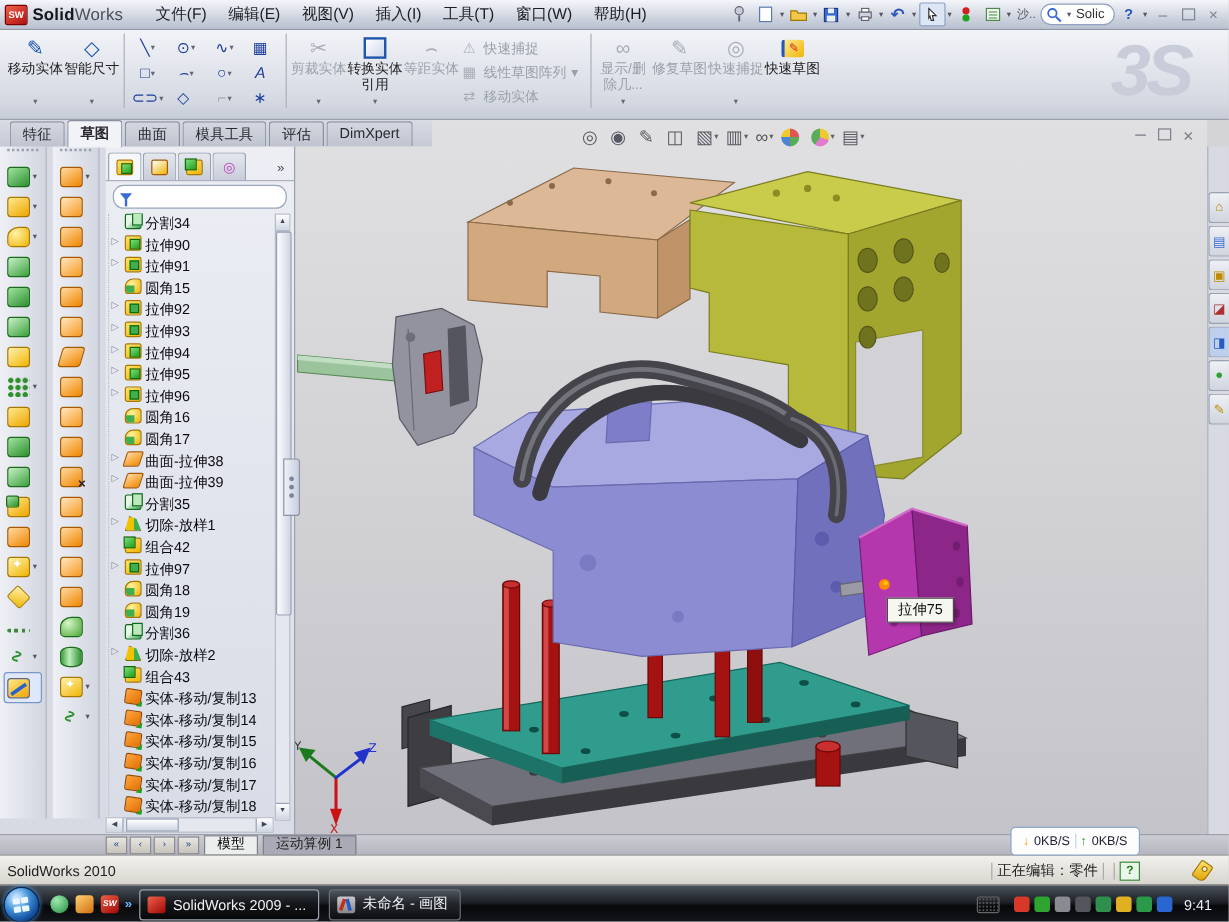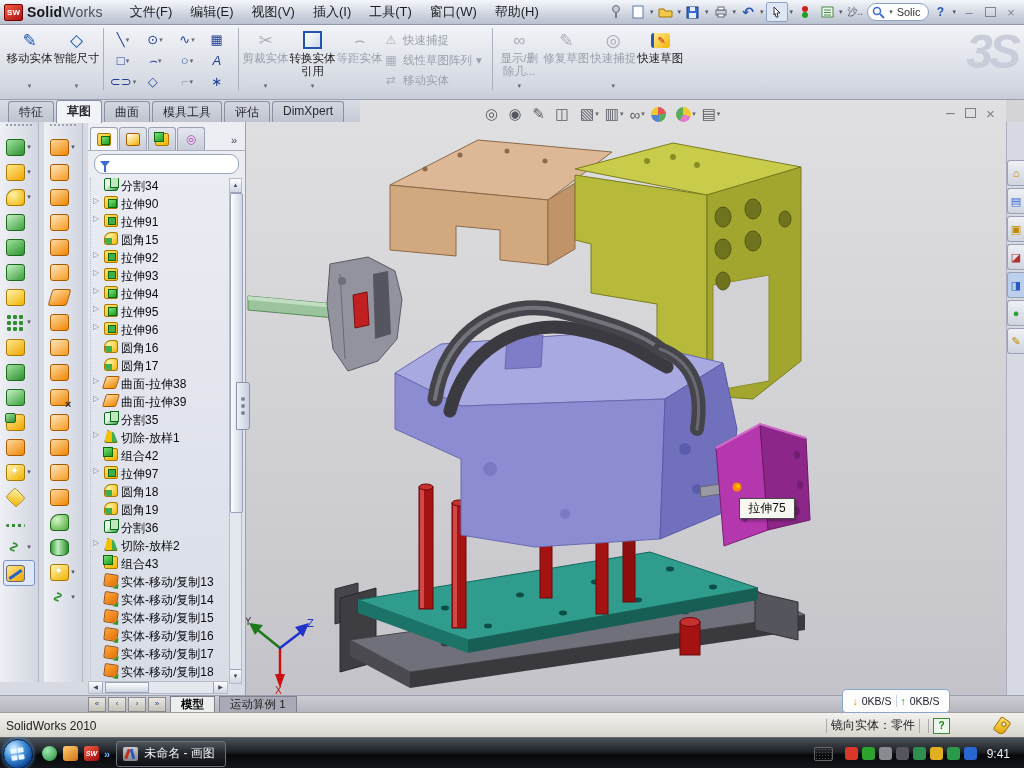--- a/index.html
+++ b/index.html
@@ -21,21 +21,21 @@
   .ddm{font-size:7px;color:#556;margin:0 1px;}
   .pill{height:16px;border:1px solid #8fa2c2;border-radius:9px;background:#fff;
     display:flex;align-items:center;padding:0 8px 0 4px;font-size:11px;color:#333;gap:3px;}
   .winbtn{width:18px;height:16px;display:flex;align-items:center;justify-content:center;
     color:#7d8492;font-size:13px;margin-left:3px;}
   .restore-glyph{width:9px;height:8px;border:1.5px solid #7d8492;position:relative;display:inline-block;}
   
   #toolbar{left:0;top:24px;width:1024px;height:75px;
     background:linear-gradient(#f2f4f8,#d5d9e2 80%,#c7ccd8);
     border-bottom:1px solid #9aa0b0;z-index:30;}
-  #watermark{right:7px;top:0px;font-size:48px;font-weight:bold;font-style:italic;
+  #watermark{right:33px;top:0px;font-size:60px;font-weight:bold;font-style:italic;
     color:#c9cdd9;letter-spacing:-4px;z-index:0;}
   .tbwrap{position:absolute;left:0;top:2px;display:flex;align-items:flex-start;height:70px;z-index:2;}
   .cbtn{width:47px;height:66px;display:flex;flex-direction:column;align-items:center;
     font-size:11.5px;line-height:13px;text-align:center;color:#222;padding-top:2px;box-sizing:border-box;}
   .cbtn .cic{height:24px;font-size:17px;display:flex;align-items:center;color:#1a57b0;}
   .cbtn.dis{color:#9aa0ab;} .cbtn.dis .cic{color:#a8aeb8;}
   .cbtn .dd{font-size:7px;color:#667;margin-top:auto;}
   .vsep{width:1px;height:62px;background:#aab0be;margin:2px 3px 0 3px;}
   .skgrid{width:128px;display:flex;flex-wrap:wrap;padding-top:3px;}
   .sk{width:32px;height:21px;display:flex;align-items:center;justify-content:center;
@@ -164,21 +164,21 @@
     border-radius:4px;display:flex;align-items:center;justify-content:center;gap:4px;
     font-size:10.5px;color:#223;z-index:50;}
   #netmeter .dnar{color:#f0a000;font-weight:bold;} #netmeter .upar{color:#18a018;font-weight:bold;}
   #netmeter .msep{width:1px;height:12px;background:#c8d4e4;}
   
   #bottomtabs{left:0;top:695px;width:1024px;height:17px;background:linear-gradient(#ccccd4,#b4b4be);
     border-top:1px solid #9aa0ac;display:flex;align-items:center;z-index:40;}
   .navbtn{width:16px;height:13px;background:linear-gradient(#e8e6e0,#c6c3ba);border:1px solid #8a8a92;
     margin-left:2px;font-size:8px;color:#2a4a8a;text-align:center;line-height:12px;}
   .mtab{font-size:11.5px;padding:1px 10px;border:1px solid #80808c;margin-left:4px;height:13px;line-height:13px;}
-  .mtab.active{background:#eceded;font-weight:bold;} .mtab.inactive{background:#aaaab6;color:#222;}
+  .mtab.active{background:#eceded;} .mtab.inactive{background:#aaaab6;color:#222;}
   
   #statusbar{left:0;top:712px;width:1024px;height:25px;background:linear-gradient(#f2f1ed,#d7d4cd);
     border-top:1px solid #a0a0a0;display:flex;align-items:center;font-size:12px;color:#222;z-index:40;}
   .ssep{width:1px;height:14px;background:#aaa;margin:0 4px;}
   .helpbox{width:15px;height:14px;border:1px solid #3a8a3a;background:#eaf6ea;color:#1a7a1a;
     font-size:10px;font-weight:bold;text-align:center;line-height:13px;}
   .tagic{width:10px;height:14px;background:linear-gradient(145deg,#ffe26b,#e0a000);border:1px solid #a07800;
     border-radius:2px 2px 5px 2px;transform:rotate(35deg);position:relative;}
   .tagic::after{content:'';position:absolute;left:3px;top:2px;width:3px;height:3px;border-radius:50%;background:#fff;border:1px solid #a07800;}
   
@@ -1021,21 +1021,21 @@
 
   <span class="mtab active">模型</span>
       <span class="mtab inactive">运动算例 1</span>
     </span>
 </div>
 
 <div id="statusbar" class="abs">
   <span style="margin-left:6px">SolidWorks 2010</span>
   <div style="flex:1"></div>
   <i class="ssep"></i>
-  <span>镜向实体：零件</span>
+  <span>正在编辑：零件</span>
   <i class="ssep"></i>
     <i class="ssep"></i>
   <span class="helpbox">?</span>
   <div style="width:46px"></div>
   <i class="tagic"></i>
   <div style="width:16px"></div>
 </div>
 
 <div id="taskbar" class="abs">
   <div id="orb">
@@ -1045,20 +1045,24 @@
         <i></i>
         <i></i>
       </div>
     </div>
   <i class="qlic ql1"></i>
   <i class="qlic ql2"></i>
   <i class="qlic ql3">SW</i>
   <span class="qlmore">»</span>
   <span style="display:flex">
 
+      <span class="taskwin active">
+        <i class="twic solidworks"></i>
+        <span>SolidWorks 2009 - ...</span>
+      </span>
 
       <span class="taskwin">
         <i class="twic paint"></i>
         <span>未命名 - 画图</span>
       </span>
     </span>
   <div id="tray">
     <i class="kbic"></i>
     <span style="display:flex;gap:4px">
 

